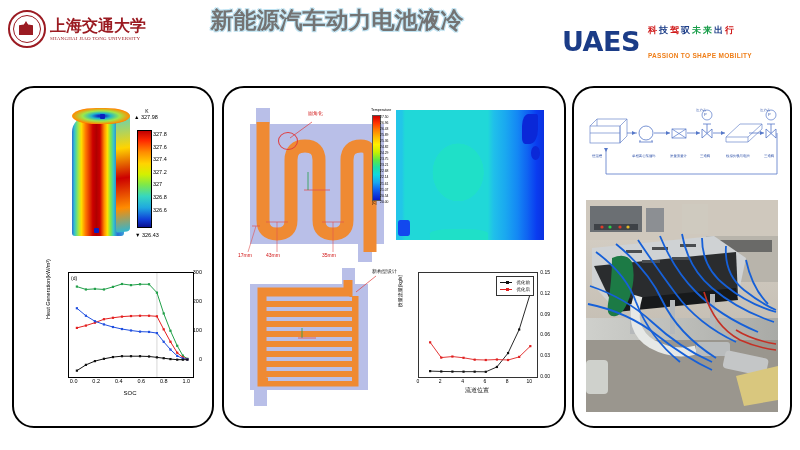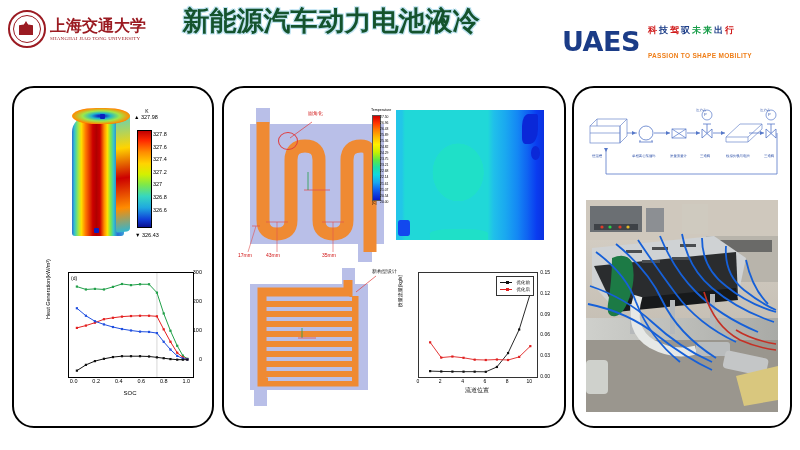--- a/index.html
+++ b/index.html
@@ -15,23 +15,23 @@
   .sjtu-seal::before{content:"";position:absolute;left:3px;top:3px;right:3px;bottom:3px;
        border:1px solid #9b1b22;border-radius:50%;}
   .sjtu-seal::after{content:"";position:absolute;left:9px;top:9px;width:14px;height:14px;
        background:#9b1b22;clip-path:polygon(50% 0,65% 25%,100% 30%,100% 100%,0 100%,0 30%,35% 25%);}
   .sjtu-txt{display:flex;flex-direction:column;justify-content:center;}
   .sjtu-cn{font-family:"DejaVu Serif","Liberation Serif",serif;color:#9b1b22;
        font-size:16px;font-weight:bold;letter-spacing:0px;line-height:18px;white-space:nowrap;}
   .sjtu-en{font-family:"Liberation Serif",serif;color:#9b1b22;font-size:5px;
        letter-spacing:.2px;line-height:7px;white-space:nowrap;}
 
-  .title{position:absolute;left:132px;top:4px;width:398px;text-align:center;
+  .title{position:absolute;left:138px;top:4px;width:398px;text-align:center;
        font-family:"DejaVu Sans","Liberation Sans",sans-serif;
-       font-size:27px;font-weight:bold;line-height:33px;color:#14532d;
+       font-size:23px;font-weight:bold;line-height:33px;color:#737373;
        text-shadow:-1px -1px 0 #bfe3f2,1px -1px 0 #bfe3f2,-1px 1px 0 #bfe3f2,1px 1px 0 #bfe3f2;}
 
   .uaes{position:absolute;left:562px;top:22px;height:40px;display:flex;align-items:center;gap:8px;}
   .uaes-word{font-family:"DejaVu Sans","Liberation Sans",sans-serif;font-size:27px;
        font-weight:bold;color:#1b3c87;letter-spacing:-0.5px;line-height:30px;}
   .uaes-right{display:flex;flex-direction:column;justify-content:center;gap:16px;}
   .uaes-cn{font-size:9px;font-weight:bold;letter-spacing:2px;line-height:11px;white-space:nowrap;}
   .uaes-cn i{font-style:normal;}
   .uaes-en{font-size:6.5px;font-weight:bold;color:#ef7e18;letter-spacing:.3px;line-height:8px;white-space:nowrap;}
 

